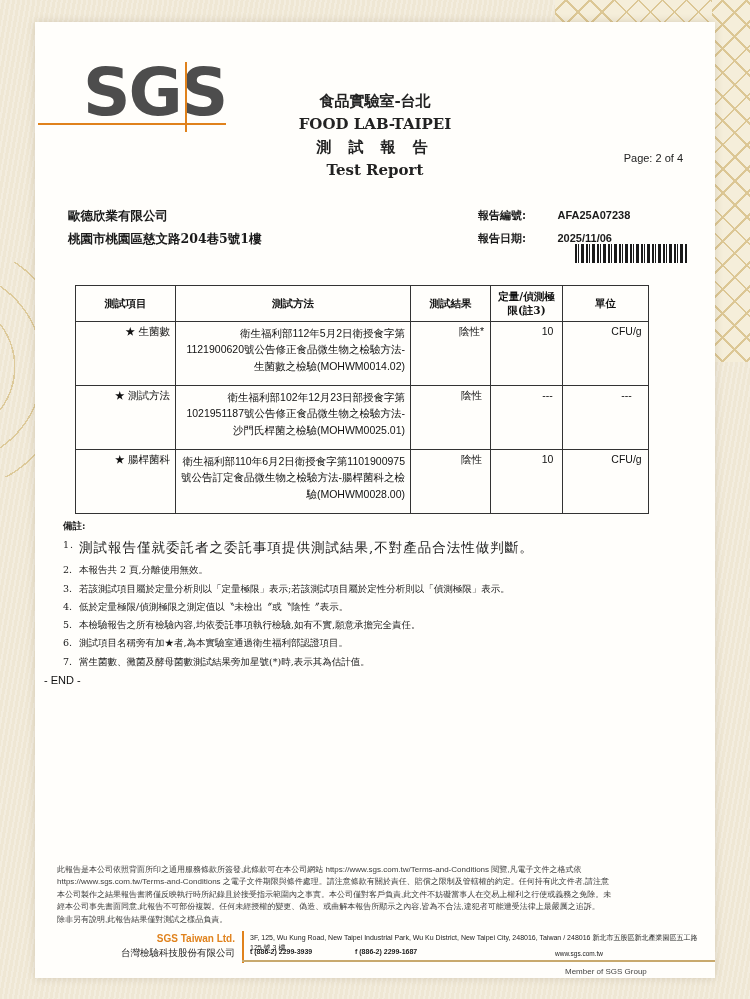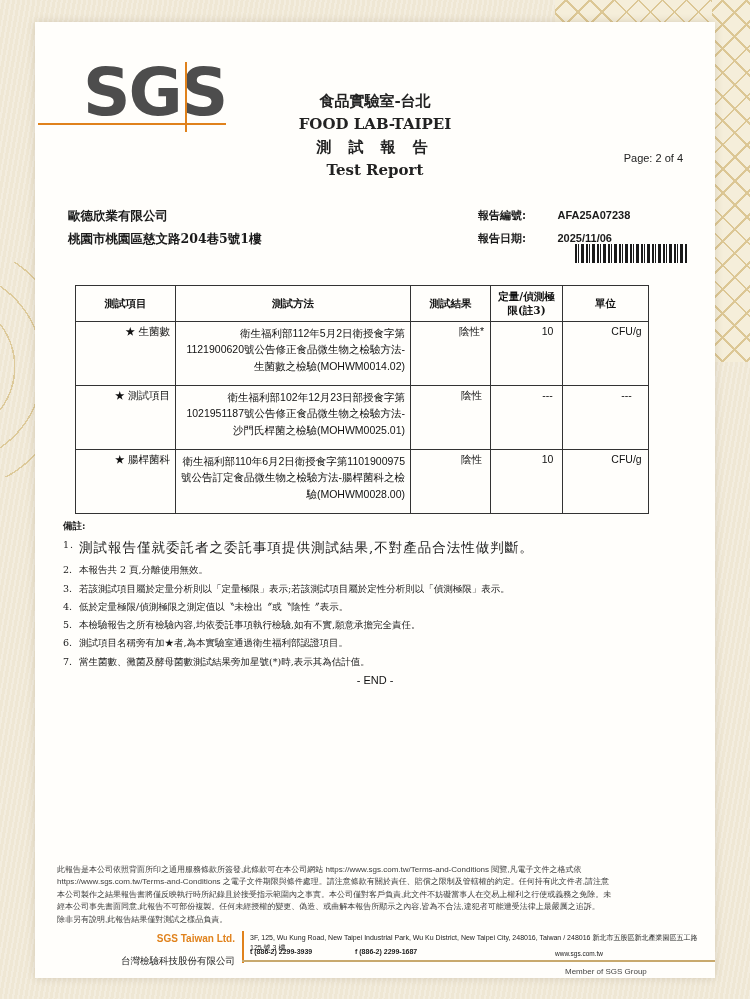--- a/index.html
+++ b/index.html
@@ -55,31 +55,31 @@
   .rtable td.c-limit{width:72px;}
   .rtable td.c-unit{width:86px;}
   .rtable tbody tr{height:64px;}
   
   .notes{position:absolute;left:28px;top:498px;width:620px;color:#1a1a1a;}
   .notes .notes-label{font-size:9.5px;font-weight:bold;margin-bottom:4px;}
   .note-row{display:flex;margin-bottom:4px;font-size:9.5px;line-height:1.5;}
   .note-row .num{width:16px;flex:0 0 16px;font-size:9.5px;}
   .note-row.big{font-size:13.5px;letter-spacing:1px;margin-bottom:6px;}
   .note-row.big .num{font-size:9.5px;padding-top:1px;}
-  .end-label{position:absolute;left:0;top:652px;width:680px;text-align:center;
-    font-family:"Liberation Sans",sans-serif;font-size:11px;color:#111;}
+  .end-label{position:absolute;left:0;top:652px;width:680px;text-align:left;
+    font-family:"Liberation Sans",sans-serif;font-size:11px;color:#111;padding-left:9px;}
   
   .disclaimer{position:absolute;left:22px;top:842px;width:642px;
     font-family:"Liberation Sans",sans-serif;font-size:8px;line-height:1.55;color:#3c3c3c;text-align:justify;}
   
   .footer{position:absolute;left:0;top:905px;width:704px;height:50px;
     font-family:"Liberation Sans",sans-serif;color:#333;}
   .f-company-en{position:absolute;left:70px;top:6px;width:130px;text-align:right;
     font-size:10px;font-weight:bold;color:var(--brand-orange);}
-  .f-company-zh{position:absolute;left:60px;top:28px;width:140px;text-align:right;
+  .f-company-zh{position:absolute;left:60px;top:20px;width:140px;text-align:right;
     font-family:Liberation Mono, monospace;font-size:9.5px;color:#222;}
   .f-vline{position:absolute;left:207px;top:4px;width:1.5px;height:32px;background:var(--brand-orange);}
   .f-address{position:absolute;left:215px;top:6px;width:460px;font-size:7px;color:#222;}
   .f-phone{position:absolute;left:215px;top:21px;font-size:7px;font-weight:bold;color:#222;}
   .f-fax{position:absolute;left:320px;top:21px;font-size:7px;font-weight:bold;color:#222;}
   .f-web{position:absolute;left:520px;top:23px;font-size:6.5px;color:#222;}
   .f-hline{position:absolute;left:207px;top:33px;width:473px;height:1.5px;background:var(--footer-line);}
   .f-member{position:absolute;left:530px;top:40px;font-size:8px;color:#444;}
 </style>
 </head>
@@ -135,21 +135,21 @@
         </thead>
       <tbody>
           <tr>
             <td class="c-item">★ 生菌數</td>
             <td class="c-method">衛生福利部112年5月2日衛授食字第 1121900620號公告修正食品微生物之檢驗方法-生菌數之檢驗(MOHWM0014.02)</td>
             <td class="c-result">陰性*</td>
             <td class="c-limit">10</td>
             <td class="c-unit">CFU/g</td>
           </tr>
           <tr>
-            <td class="c-item">★ 測試項目</td>
+            <td class="c-item">★ 測試方法</td>
             <td class="c-method">衛生福利部102年12月23日部授食字第1021951187號公告修正食品微生物之檢驗方法-沙門氏桿菌之檢驗(MOHWM0025.01)</td>
             <td class="c-result">陰性</td>
             <td class="c-limit">---</td>
             <td class="c-unit">---</td>
           </tr>
           <tr>
             <td class="c-item">★ 腸桿菌科</td>
             <td class="c-method">衛生福利部110年6月2日衛授食字第1101900975號公告訂定食品微生物之檢驗方法-腸桿菌科之檢驗(MOHWM0028.00)</td>
             <td class="c-result">陰性</td>
             <td class="c-limit">10</td>

